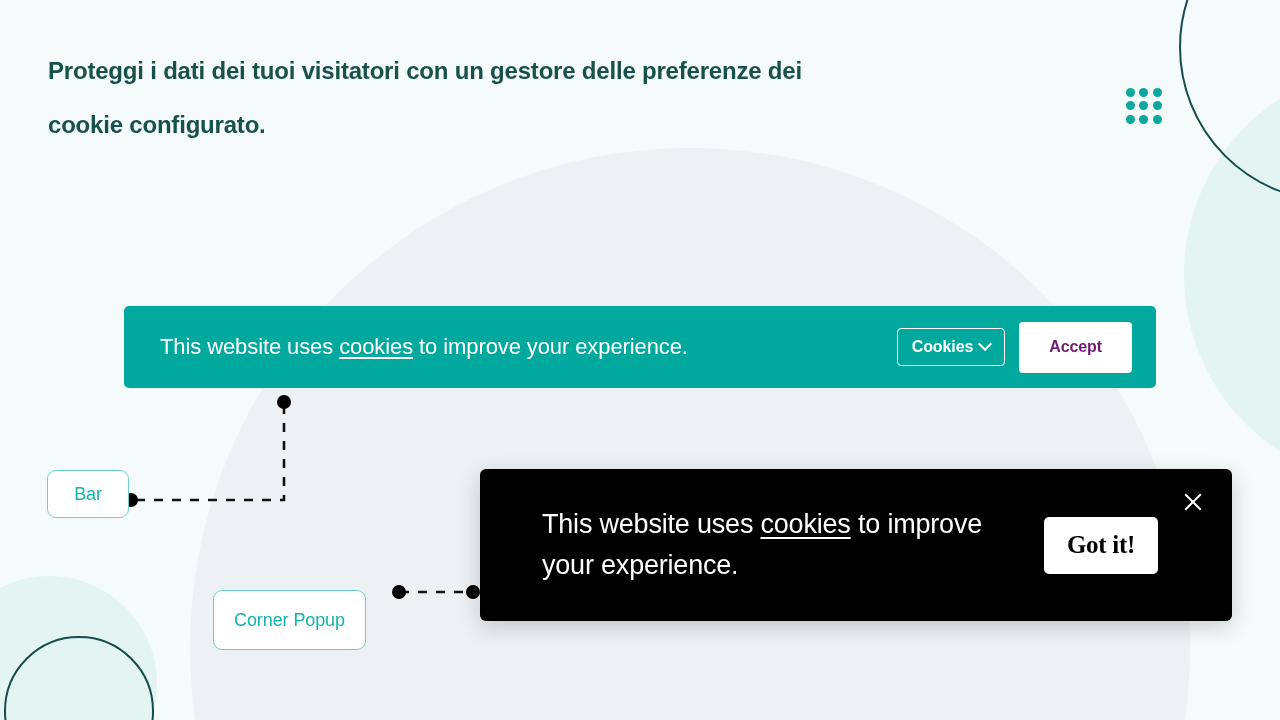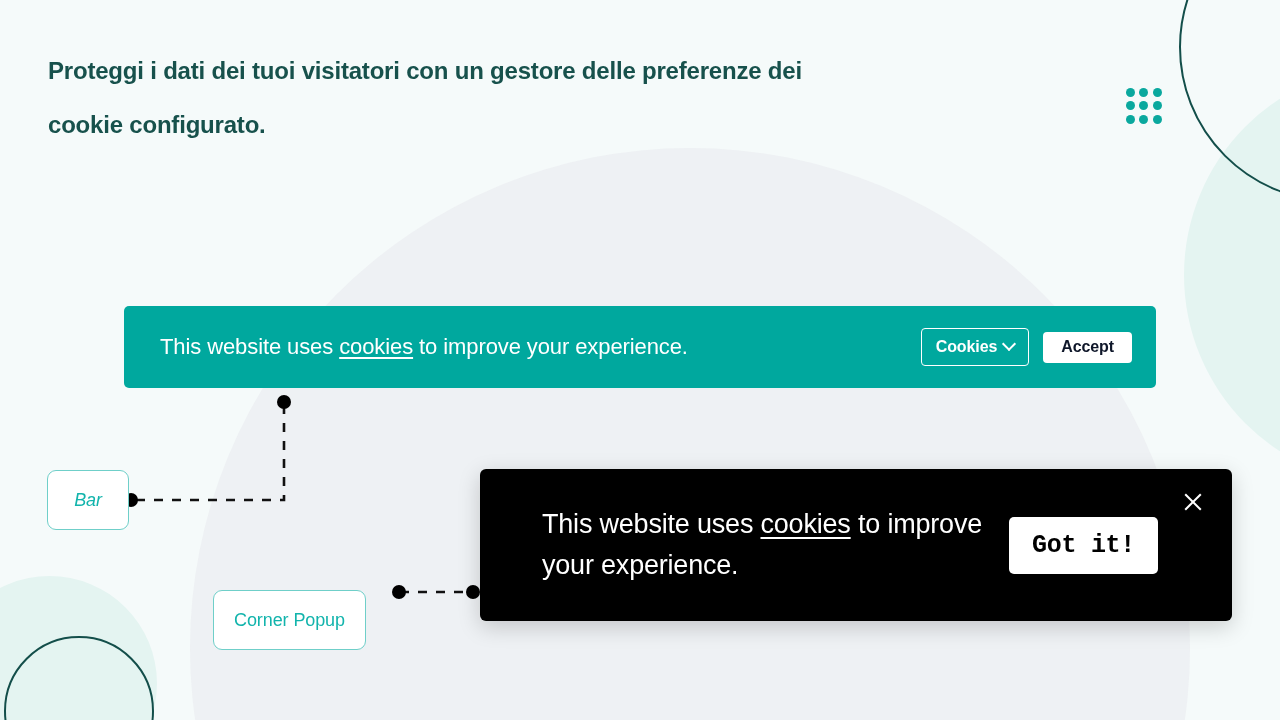--- a/index.html
+++ b/index.html
@@ -122,26 +122,26 @@
     cursor:pointer;
   }
   .btn-cookies .chev {
     display:inline-block;
     width:10px; height:10px;
     border-right:2px solid #fff;
     border-bottom:2px solid #fff;
     transform:translateY(-3px) rotate(45deg);
   }
   .btn-accept {
-    height:31px;
-    padding:0 18px;
+    height:51px;
+    padding:0 30px;
     border:none;
     border-radius:4px;
     background:#ffffff;
-    color:#0f172a;
+    color:#701a75;
     font-family:"Liberation Sans", sans-serif;
     font-size:16px;
     font-weight:700;
     letter-spacing:-0.1px;
     cursor:pointer;
   }
 
   
   .black-popup {
     position:absolute;
@@ -166,21 +166,21 @@
 
   .btn-gotit {
     margin-left:auto;
     margin-right:40px;
     height:57px;
     padding:0 23px;
     border:none;
     border-radius:5px;
     background:#ffffff;
     color:#000000;
-    font-family:Liberation Mono, monospace;
+    font-family:Liberation Serif, serif;
     font-size:25px;
     font-weight:700;
     letter-spacing:-0.3px;
     cursor:pointer;
   }
   .close-x {
     position:absolute;
     right:24px; top:18px;
     width:30px; height:30px;
     cursor:pointer;
@@ -202,21 +202,21 @@
     border:1.5px solid #6fcfc9;
     border-radius:9px;
     color:#12b4ac;
     font-size:18px;
     font-weight:400;
     letter-spacing:-0.1px;
     display:flex;
     align-items:center;
     justify-content:center;
   }
-  .tag-bar        { left:47px;  top:470px; width:82px;  height:60px;font-style:italic; }
+  .tag-bar        { left:47px;  top:470px; width:82px;  height:48px; }
   .tag-corner     { left:213px; top:590px; width:153px; height:60px; }
 
   
   .conn { position:absolute; pointer-events:none; }
   .node {
     position:absolute;
     width:14px; height:14px;
     border-radius:50%;
     background:#000000;
   }

